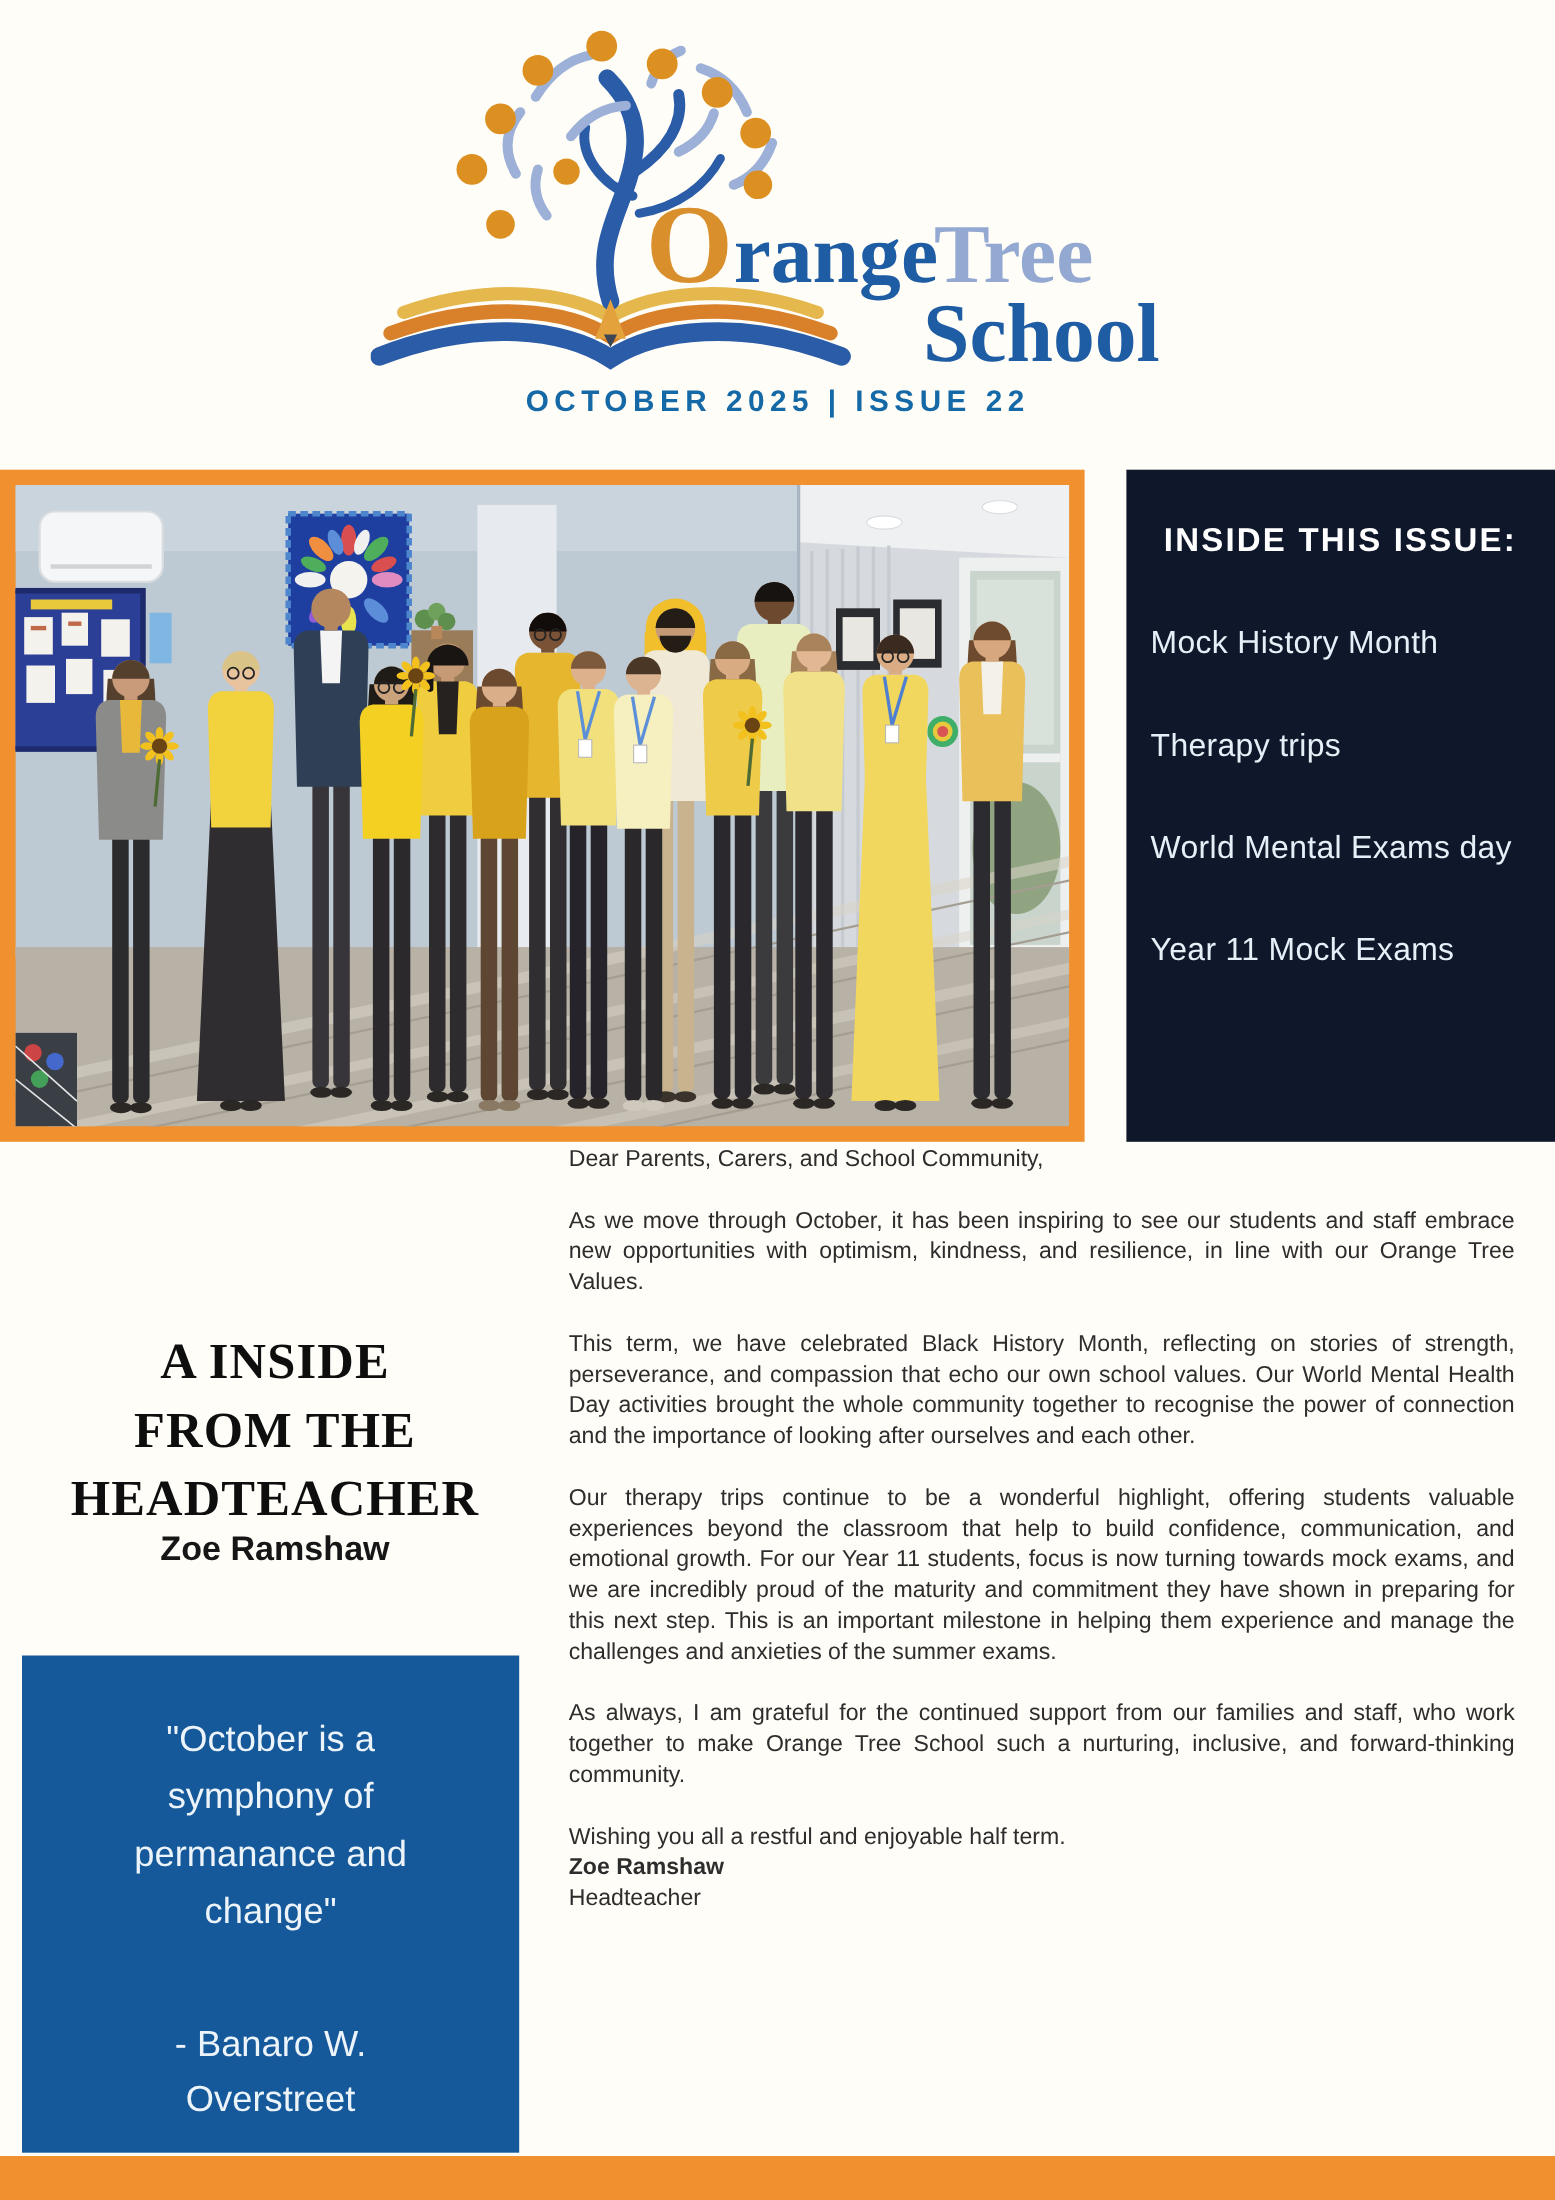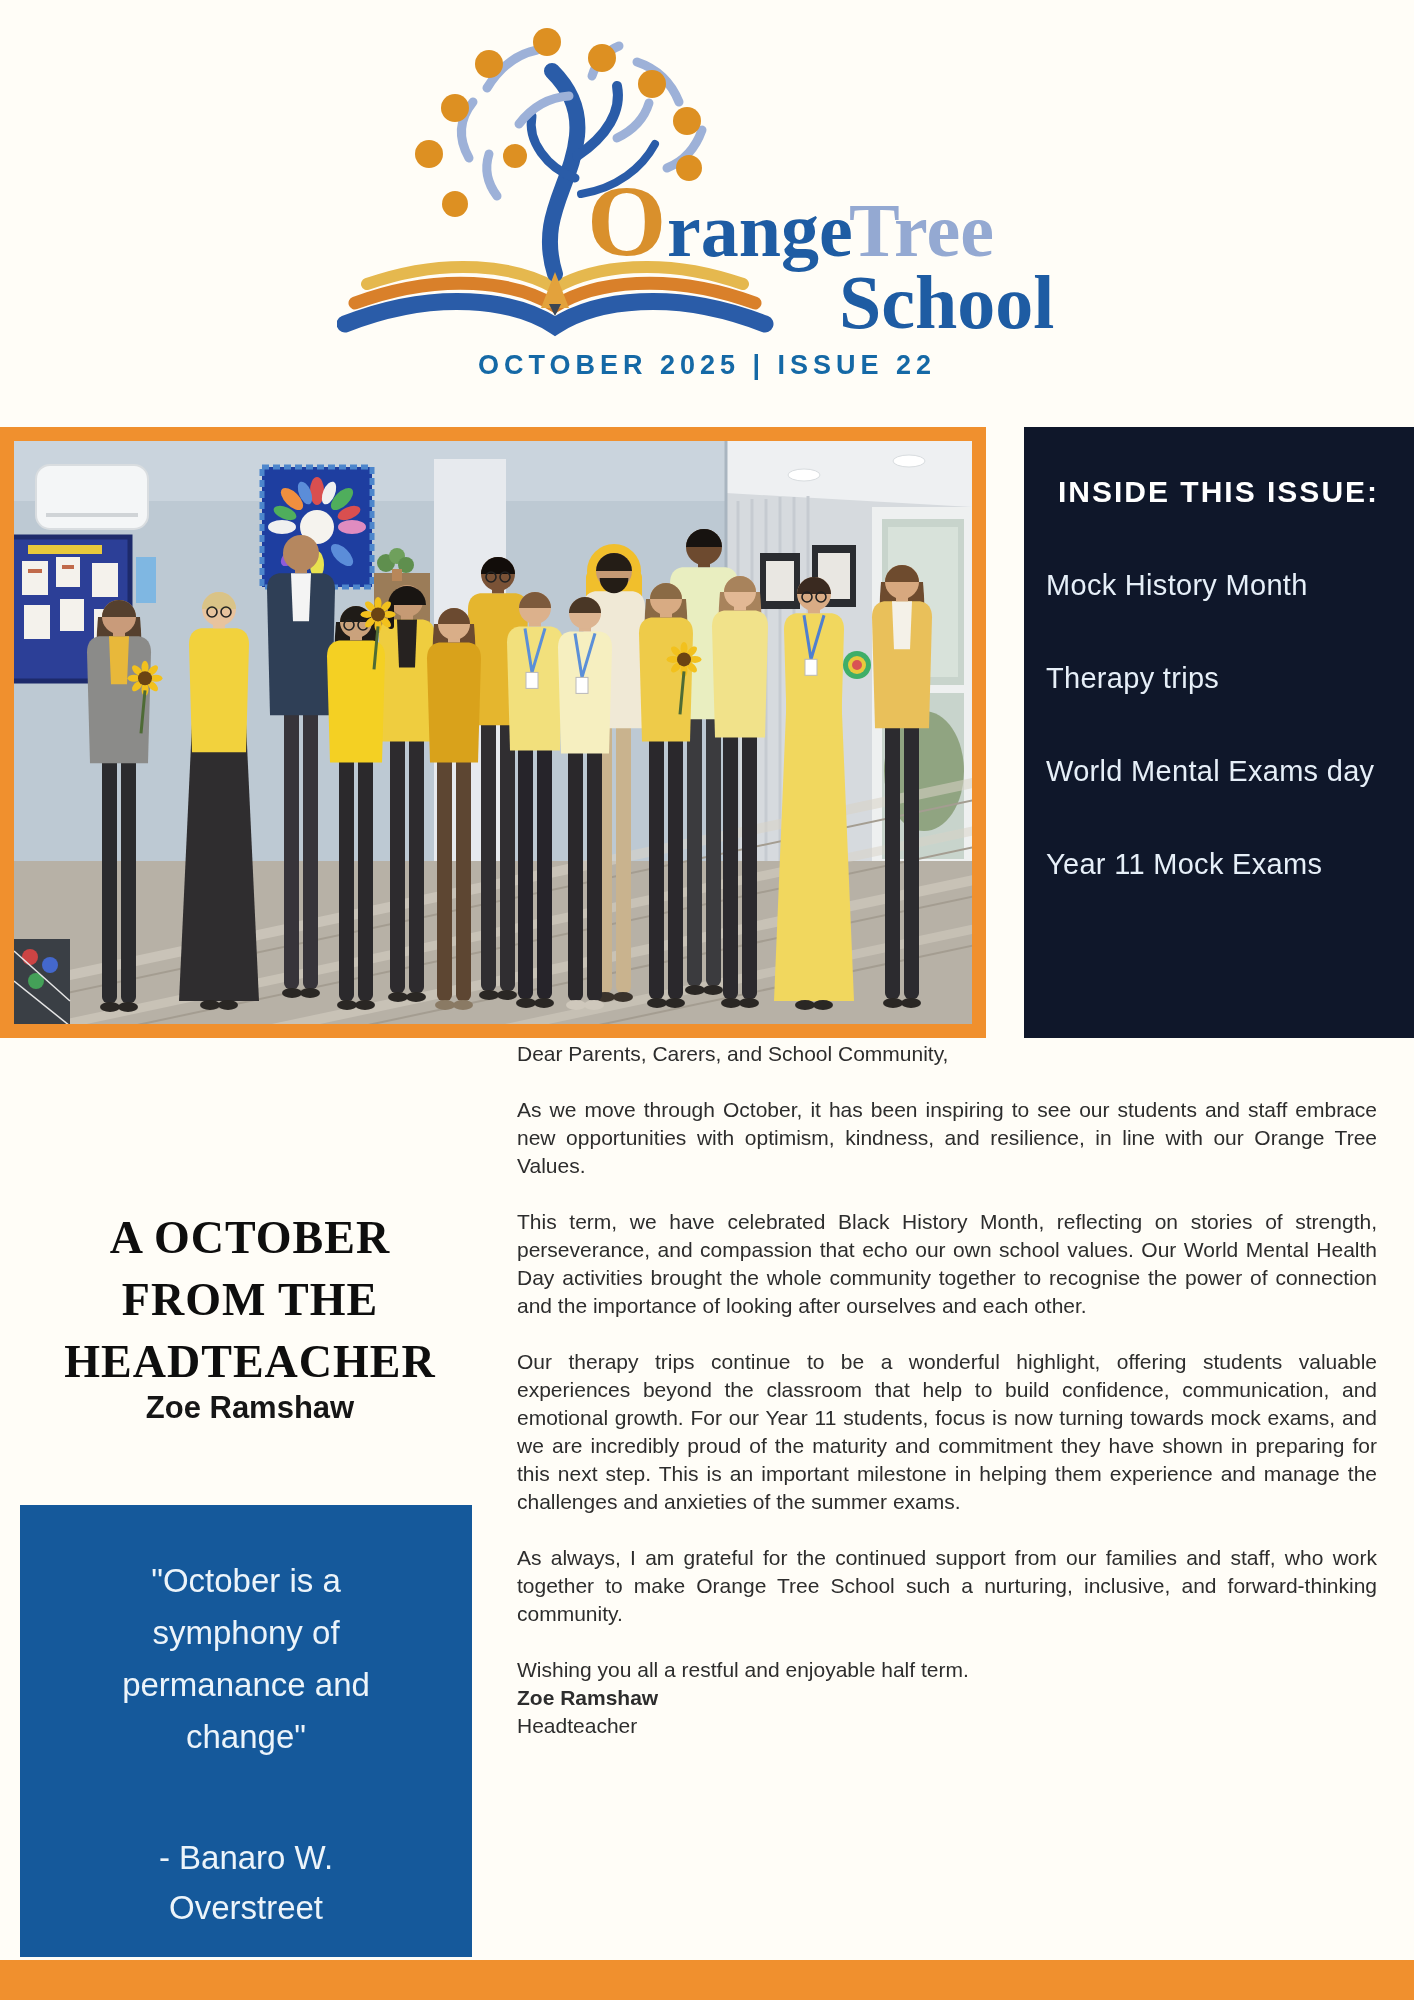--- a/index.html
+++ b/index.html
@@ -417,21 +417,21 @@
     <h2>INSIDE THIS ISSUE:</h2>
     <ul>
       <li>Mock History Month</li>
       <li>Therapy trips</li>
       <li>World Mental Exams day</li>
       <li>Year 11 Mock Exams</li>
     </ul>
   </aside>
 
   <h1 class="headline">
-    <span>A OCTOBER</span>
+    <span>A INSIDE</span>
     <span>FROM THE</span>
     <span>HEADTEACHER</span>
   </h1>
   <div class="author">Zoe Ramshaw</div>
 
   <div class="quote-box">
     <div class="quote-text">"October is a
 symphony of
 permanance and
 change"</div>

